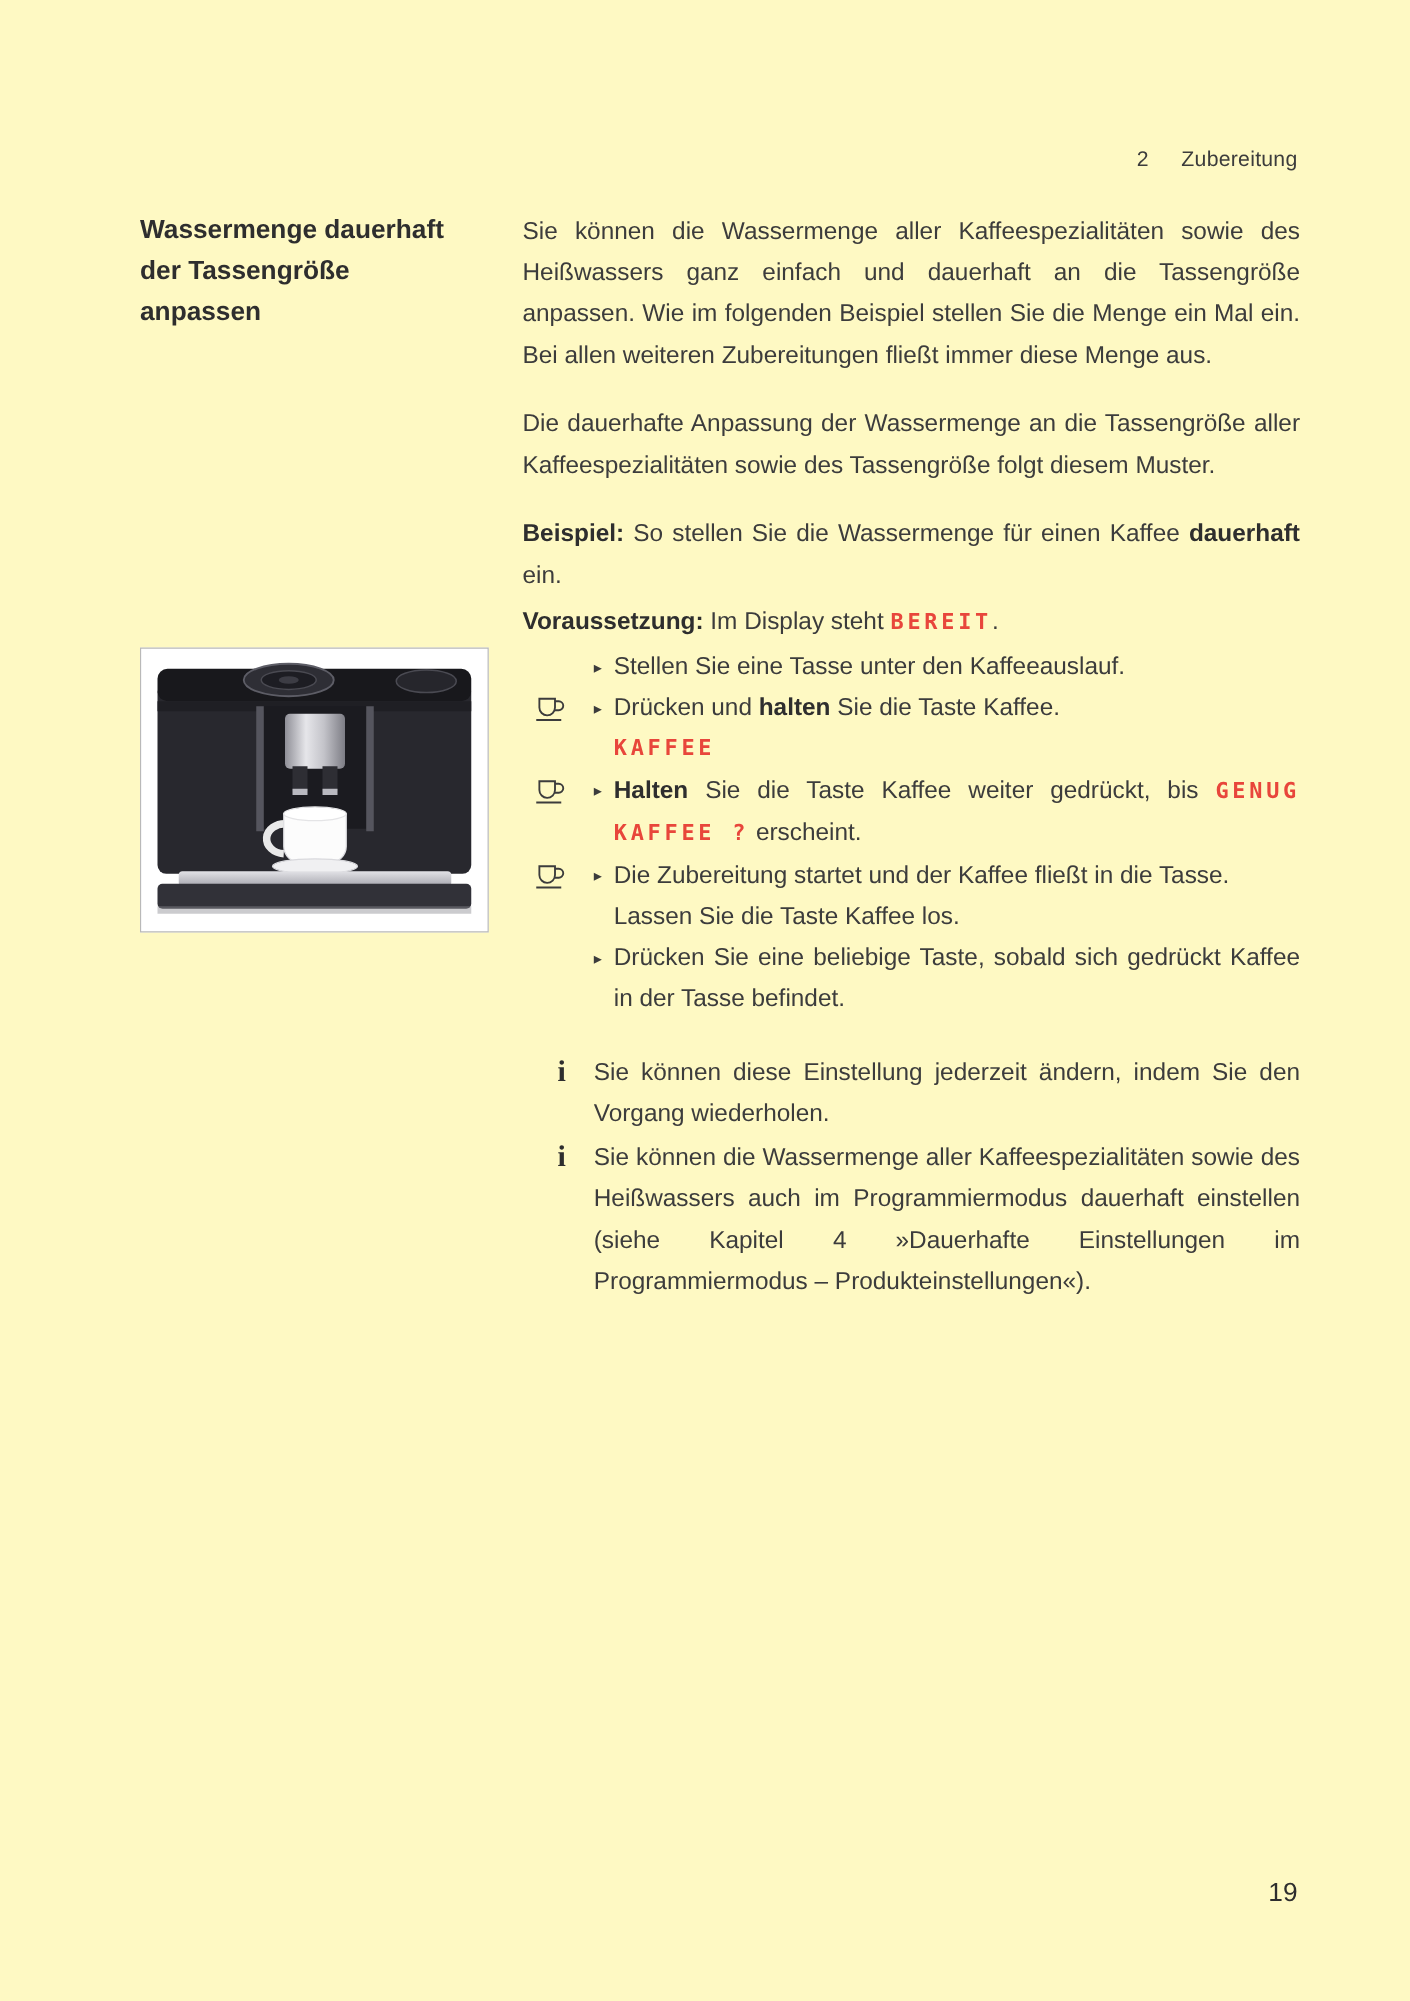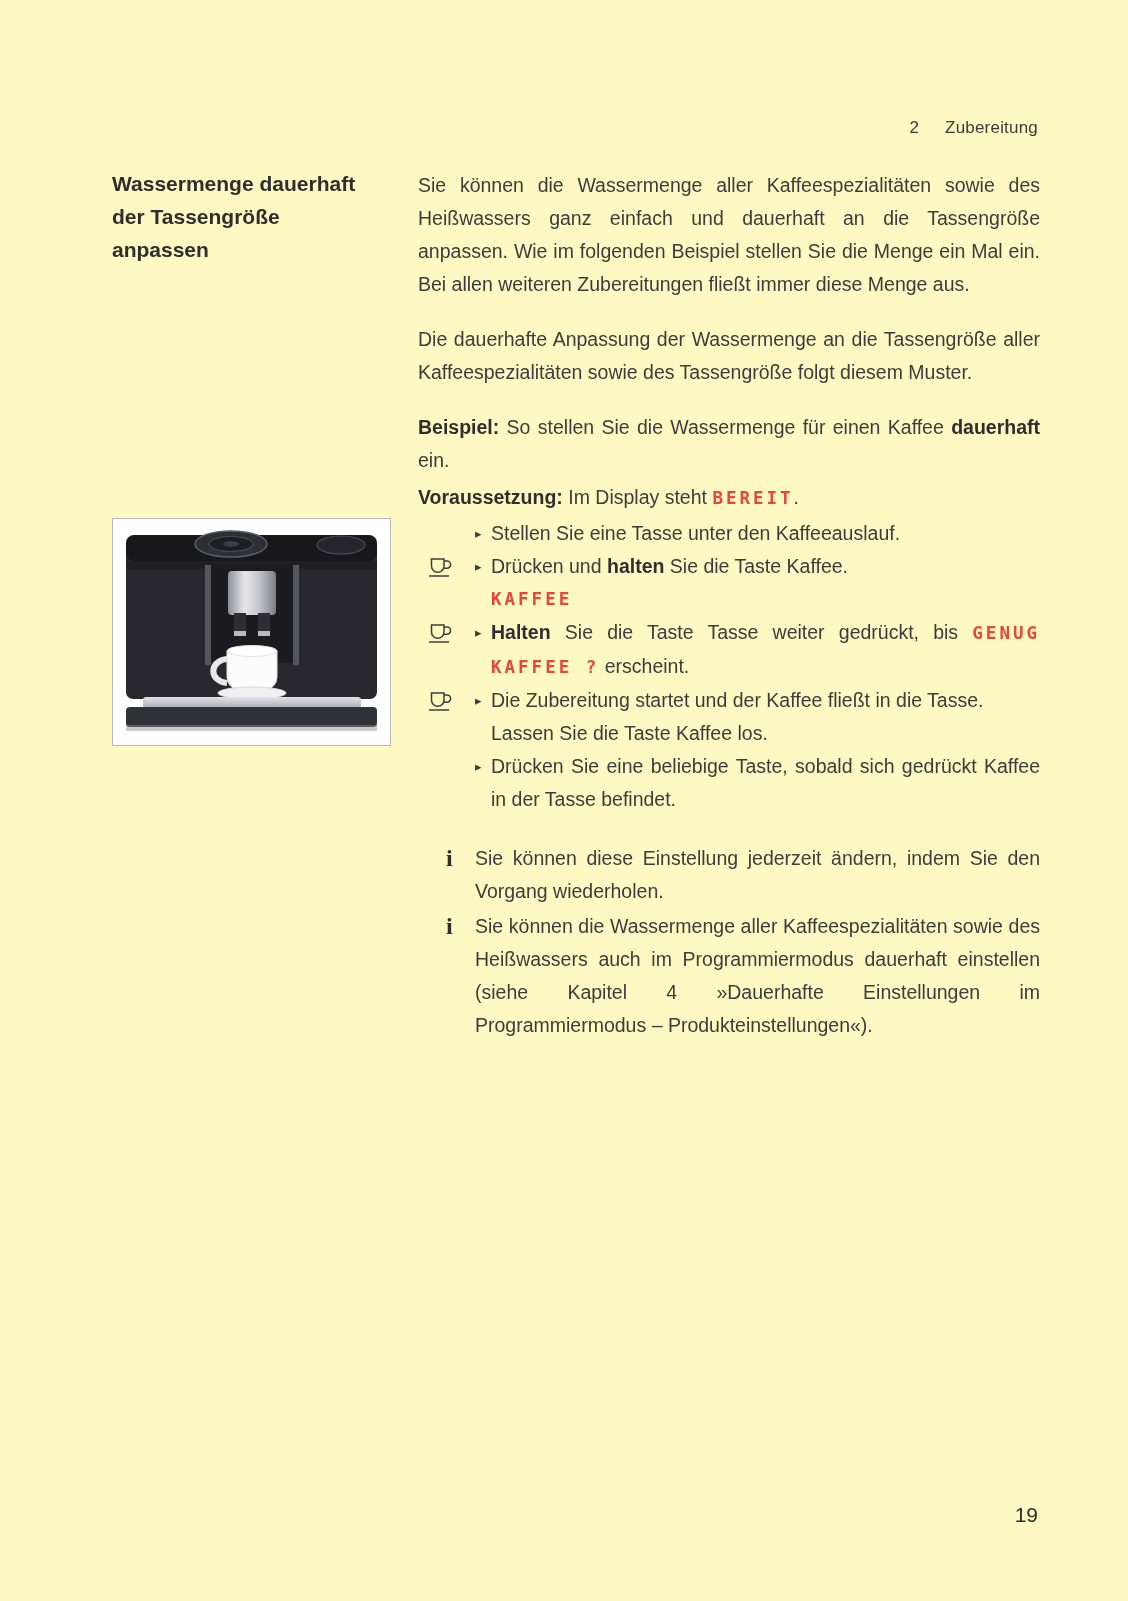--- a/index.html
+++ b/index.html
@@ -194,21 +194,21 @@
       <div class="step">
         <span class="icon-cell">
           <svg width="26" height="23" viewBox="0 0 26 23">
             <path d="M4.5 3 h12.5 v7 a6.3 6.3 0 0 1 -6.3 6.3 a6.3 6.3 0 0 1 -6.2 -6.3 z" fill="none" stroke="#3c3c3c" stroke-width="1.5"></path>
             <path d="M17 5 h3 a3.6 3.6 0 0 1 0 7.2 h-3" fill="none" stroke="#3c3c3c" stroke-width="1.5"></path>
             <path d="M2 20 h20" stroke="#3c3c3c" stroke-width="1.5"></path>
           </svg>
         </span>
         <span class="bullet">▸</span>
         <div class="step-text">
-          <strong>Halten</strong><span> Sie die Taste Tasse weiter gedrückt, bis </span><span class="lcd">GENUG KAFFEE ?</span><span> erscheint.</span>
+          <strong>Halten</strong><span> Sie die Taste Kaffee weiter gedrückt, bis </span><span class="lcd">GENUG KAFFEE ?</span><span> erscheint.</span>
         </div>
       </div>
 
       <div class="step">
         <span class="icon-cell">
           <svg width="26" height="23" viewBox="0 0 26 23">
             <path d="M4.5 3 h12.5 v7 a6.3 6.3 0 0 1 -6.3 6.3 a6.3 6.3 0 0 1 -6.2 -6.3 z" fill="none" stroke="#3c3c3c" stroke-width="1.5"></path>
             <path d="M17 5 h3 a3.6 3.6 0 0 1 0 7.2 h-3" fill="none" stroke="#3c3c3c" stroke-width="1.5"></path>
             <path d="M2 20 h20" stroke="#3c3c3c" stroke-width="1.5"></path>
           </svg>

